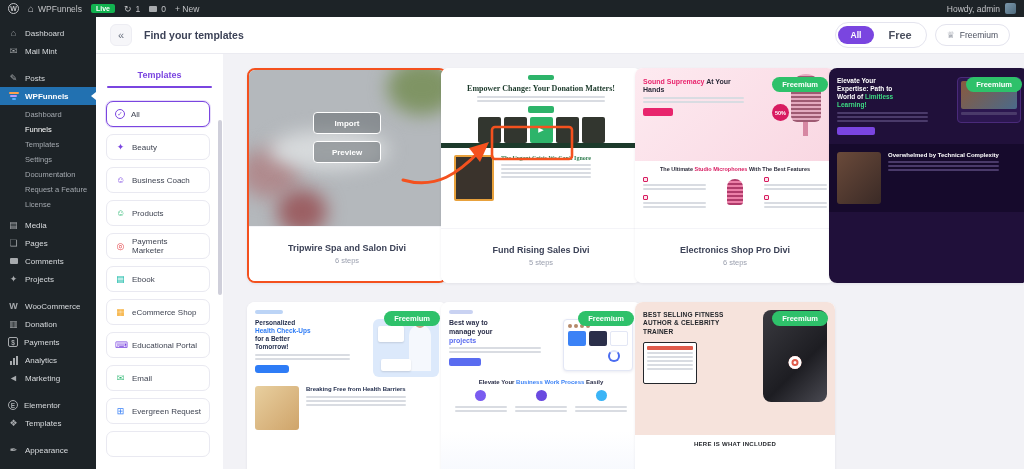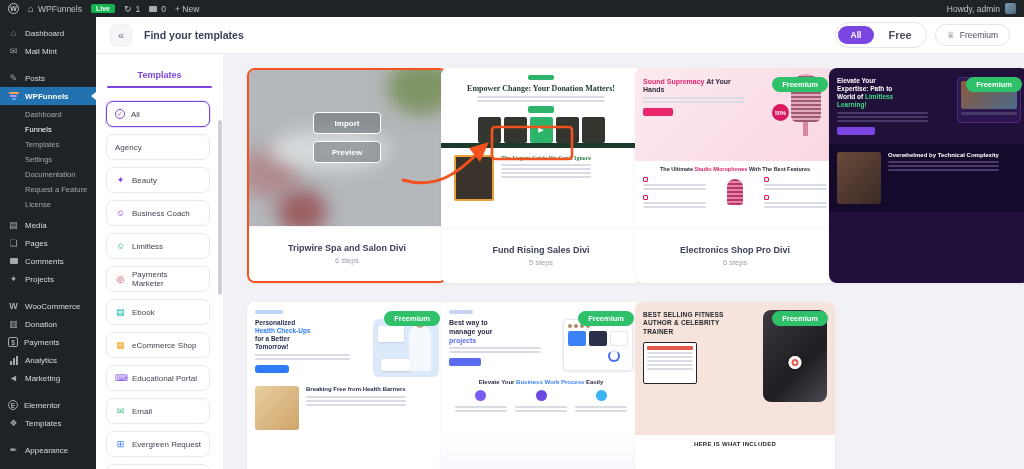--- a/index.html
+++ b/index.html
@@ -321,33 +321,30 @@
   <div class="tabwrap">
     <span class="tab">Templates</span>
     <div class="tab-underline"></div>
   </div>
   <div class="catlist">
     <div class="cat selected">
       <span class="checkcircle">✓</span>
       <span>All</span>
     </div>
     <div class="cat">
-      <span>Agency</span>
-    </div>
-    <div class="cat">
       <span class="cic c-purple">✦</span>
       <span>Beauty</span>
     </div>
     <div class="cat">
       <span class="cic c-purple">☺</span>
       <span>Business Coach</span>
     </div>
     <div class="cat">
       <span class="cic c-green">☺</span>
-      <span>Limitless</span>
+      <span>Products</span>
     </div>
     <div class="cat">
       <span class="cic c-red">◎</span>
       <span>Payments Marketer</span>
     </div>
     <div class="cat">
       <span class="cic c-teal">▤</span>
       <span>Ebook</span>
     </div>
     <div class="cat">

